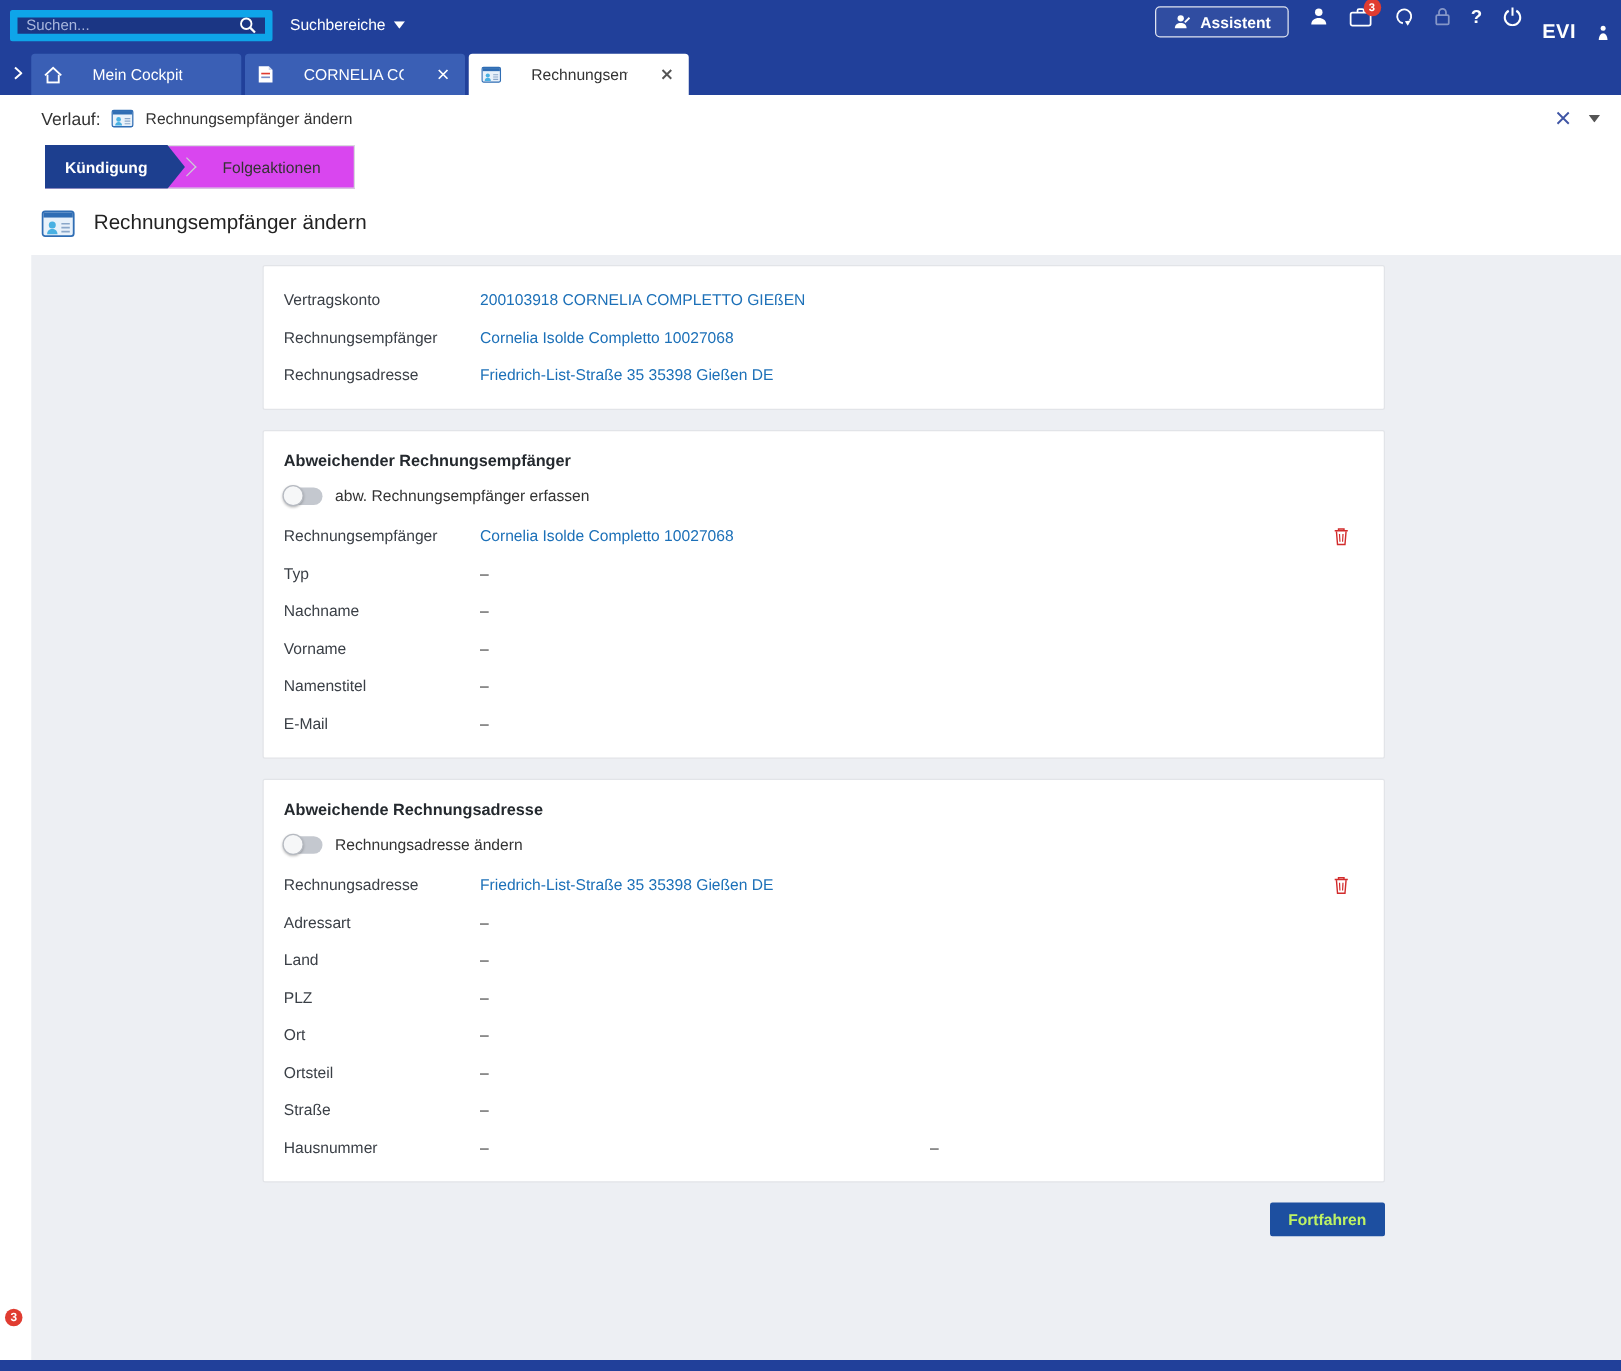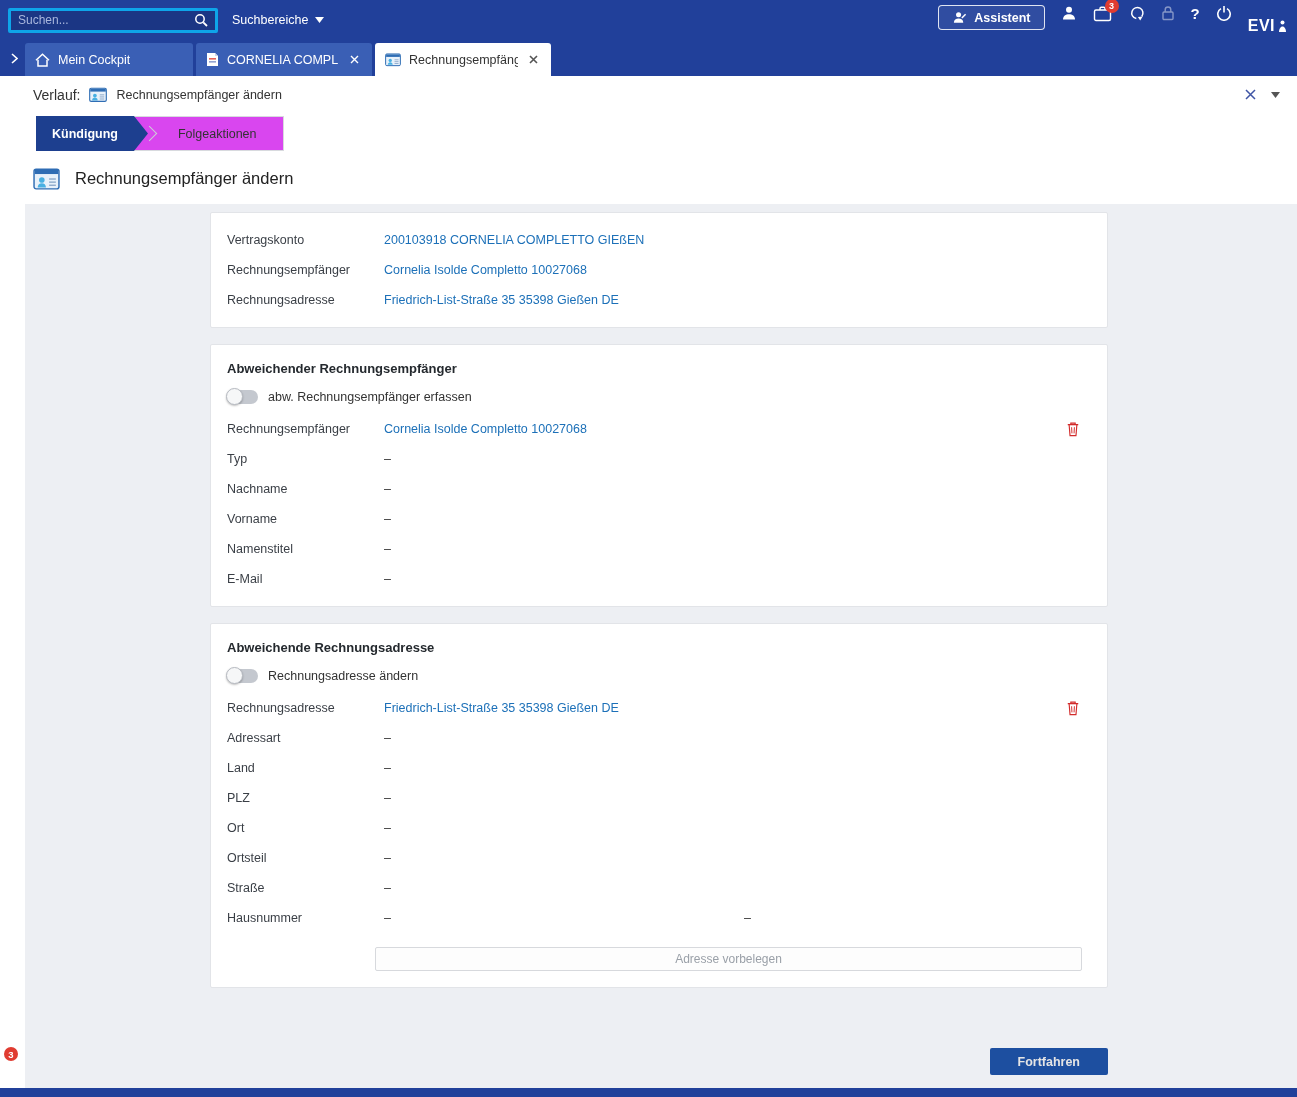--- a/index.html
+++ b/index.html
@@ -12,21 +12,21 @@
     overflow:hidden;
     position:relative;
   }
 
   
   .topbar {
     height:40px; background:#21409a; display:flex; align-items:center;
     padding:0 10px 0 8px; flex:0 0 auto;
   }
   .search-box {
-    width:210px; height:25px; background:#1b3684; border:3px solid #0ea5e9;
+    width:210px; height:25px; background:#1b3684; border:6px solid #0ea5e9;
     border-radius:2px; display:flex; align-items:center; padding:0 7px;
   }
   .search-box input {
     flex:1; background:transparent; border:none; outline:none;
     color:#e3e9f7; font-size:12px; font-family:"Liberation Sans", sans-serif;
   }
   .search-box input::placeholder { color:#a9b7dd; }
   .search-areas {
     margin-left:14px; display:flex; align-items:center; gap:7px;
     color:#fff; font-size:12.5px; cursor:pointer;
@@ -39,31 +39,31 @@
   }
   .tb-icon { display:flex; align-items:center; justify-content:center; cursor:pointer; }
   .tb-icon.dim { opacity:.45; }
   .badge-wrap { position:relative; }
   .red-badge {
     position:absolute; top:-6px; right:-7px; min-width:14px; height:14px;
     background:#e03c31; border-radius:50%; color:#fff; font-size:9px;
     display:flex; align-items:center; justify-content:center; font-weight:bold;
   }
   .help-glyph { color:#fff; font-size:15px; font-weight:bold; }
-  .brand { display:flex; align-items:center; gap:3px; color:#fff;margin-top:12px; }
+  .brand { display:flex; align-items:center; gap:17px; color:#fff;margin-top:12px; }
   .brand-text { font-size:16px; font-weight:bold; letter-spacing:.5px; }
 
   
   .tabbar {
     height:36px; background:#21409a; display:flex; align-items:flex-end;
     padding-left:4px; flex:0 0 auto;
   }
   .tab-scroll { align-self:center; margin:0 7px; cursor:pointer; display:flex; }
   .tab {
-    height:33px; display:flex; align-items:center; gap:8px; padding:0 10px;
+    height:33px; display:flex; align-items:center; gap:24px; padding:0 10px;
     margin-right:3px; border-radius:3px 3px 0 0; background:#3a5fb5;
     color:#fff; font-size:12.5px; cursor:pointer;
   }
   .tab .tab-label { white-space:nowrap; overflow:hidden; }
   .tab .tab-close { margin-left:auto; display:flex; color:#fff; padding:3px; }
   .tab.active { background:#ffffff; color:#333; }
   .tab.active .tab-close { color:#555; }
   .tab.w1 { width:168px; }
   .tab.w2 { width:176px; }
   .tab.w3 { width:176px; }
@@ -130,23 +130,23 @@
   }
   .row-trash { margin-left:auto; display:flex; padding:2px; cursor:pointer; }
   .prefill-row { display:flex; margin:14px 0 4px 148px; }
   .prefill-btn {
     flex:1; height:24px; border:1px solid #d7d9dd; background:#fdfdfd;
     color:#9aa0a8; font-size:12px; cursor:pointer; border-radius:2px;
     font-family:"Liberation Sans", sans-serif;
   }
   .actions { width:898px; margin-left:185px; display:flex; justify-content:flex-end; margin-top:10px; }
   .primary-btn {
-    height:27px; padding:0 28px; background:#1d4fa0; color:#e5e5e5;
+    height:27px; padding:0 15px; background:#1d4fa0; color:#bef264;
     font-size:12.5px; font-weight:bold; border:none; border-radius:2px;
-    cursor:pointer; font-family:"Liberation Sans", sans-serif;margin-top:44px;
+    cursor:pointer; font-family:"Liberation Sans", sans-serif;
   }
 
   .corner-badge {
     position:absolute; left:4px; top:1047px; width:14px; height:14px;
     background:#e03c31; border-radius:50%; color:#fff; font-size:9.5px;
     font-weight:bold; display:flex; align-items:center; justify-content:center; z-index:6;
   }
   .footer-strip { height:9px; background:#21409a; flex:0 0 auto; }
 </style>
 </head>
@@ -447,23 +447,20 @@
       </div>
       <div class="frow">
         <span class="lbl">Straße</span>
         <span class="dash-val">–</span>
       </div>
       <div class="frow">
         <span class="lbl">Hausnummer</span>
         <span class="dash-val">–</span>
         <span class="dash-val second">–</span>
       </div>
-      <div class="prefill-row">
-        <button class="prefill-btn">Adresse vorbelegen</button>
-      </div>
     </section>
 
     <div class="actions">
       <button class="primary-btn">Fortfahren</button>
     </div>
 
   </div>
 </main>
 
 <span class="corner-badge">3</span>

